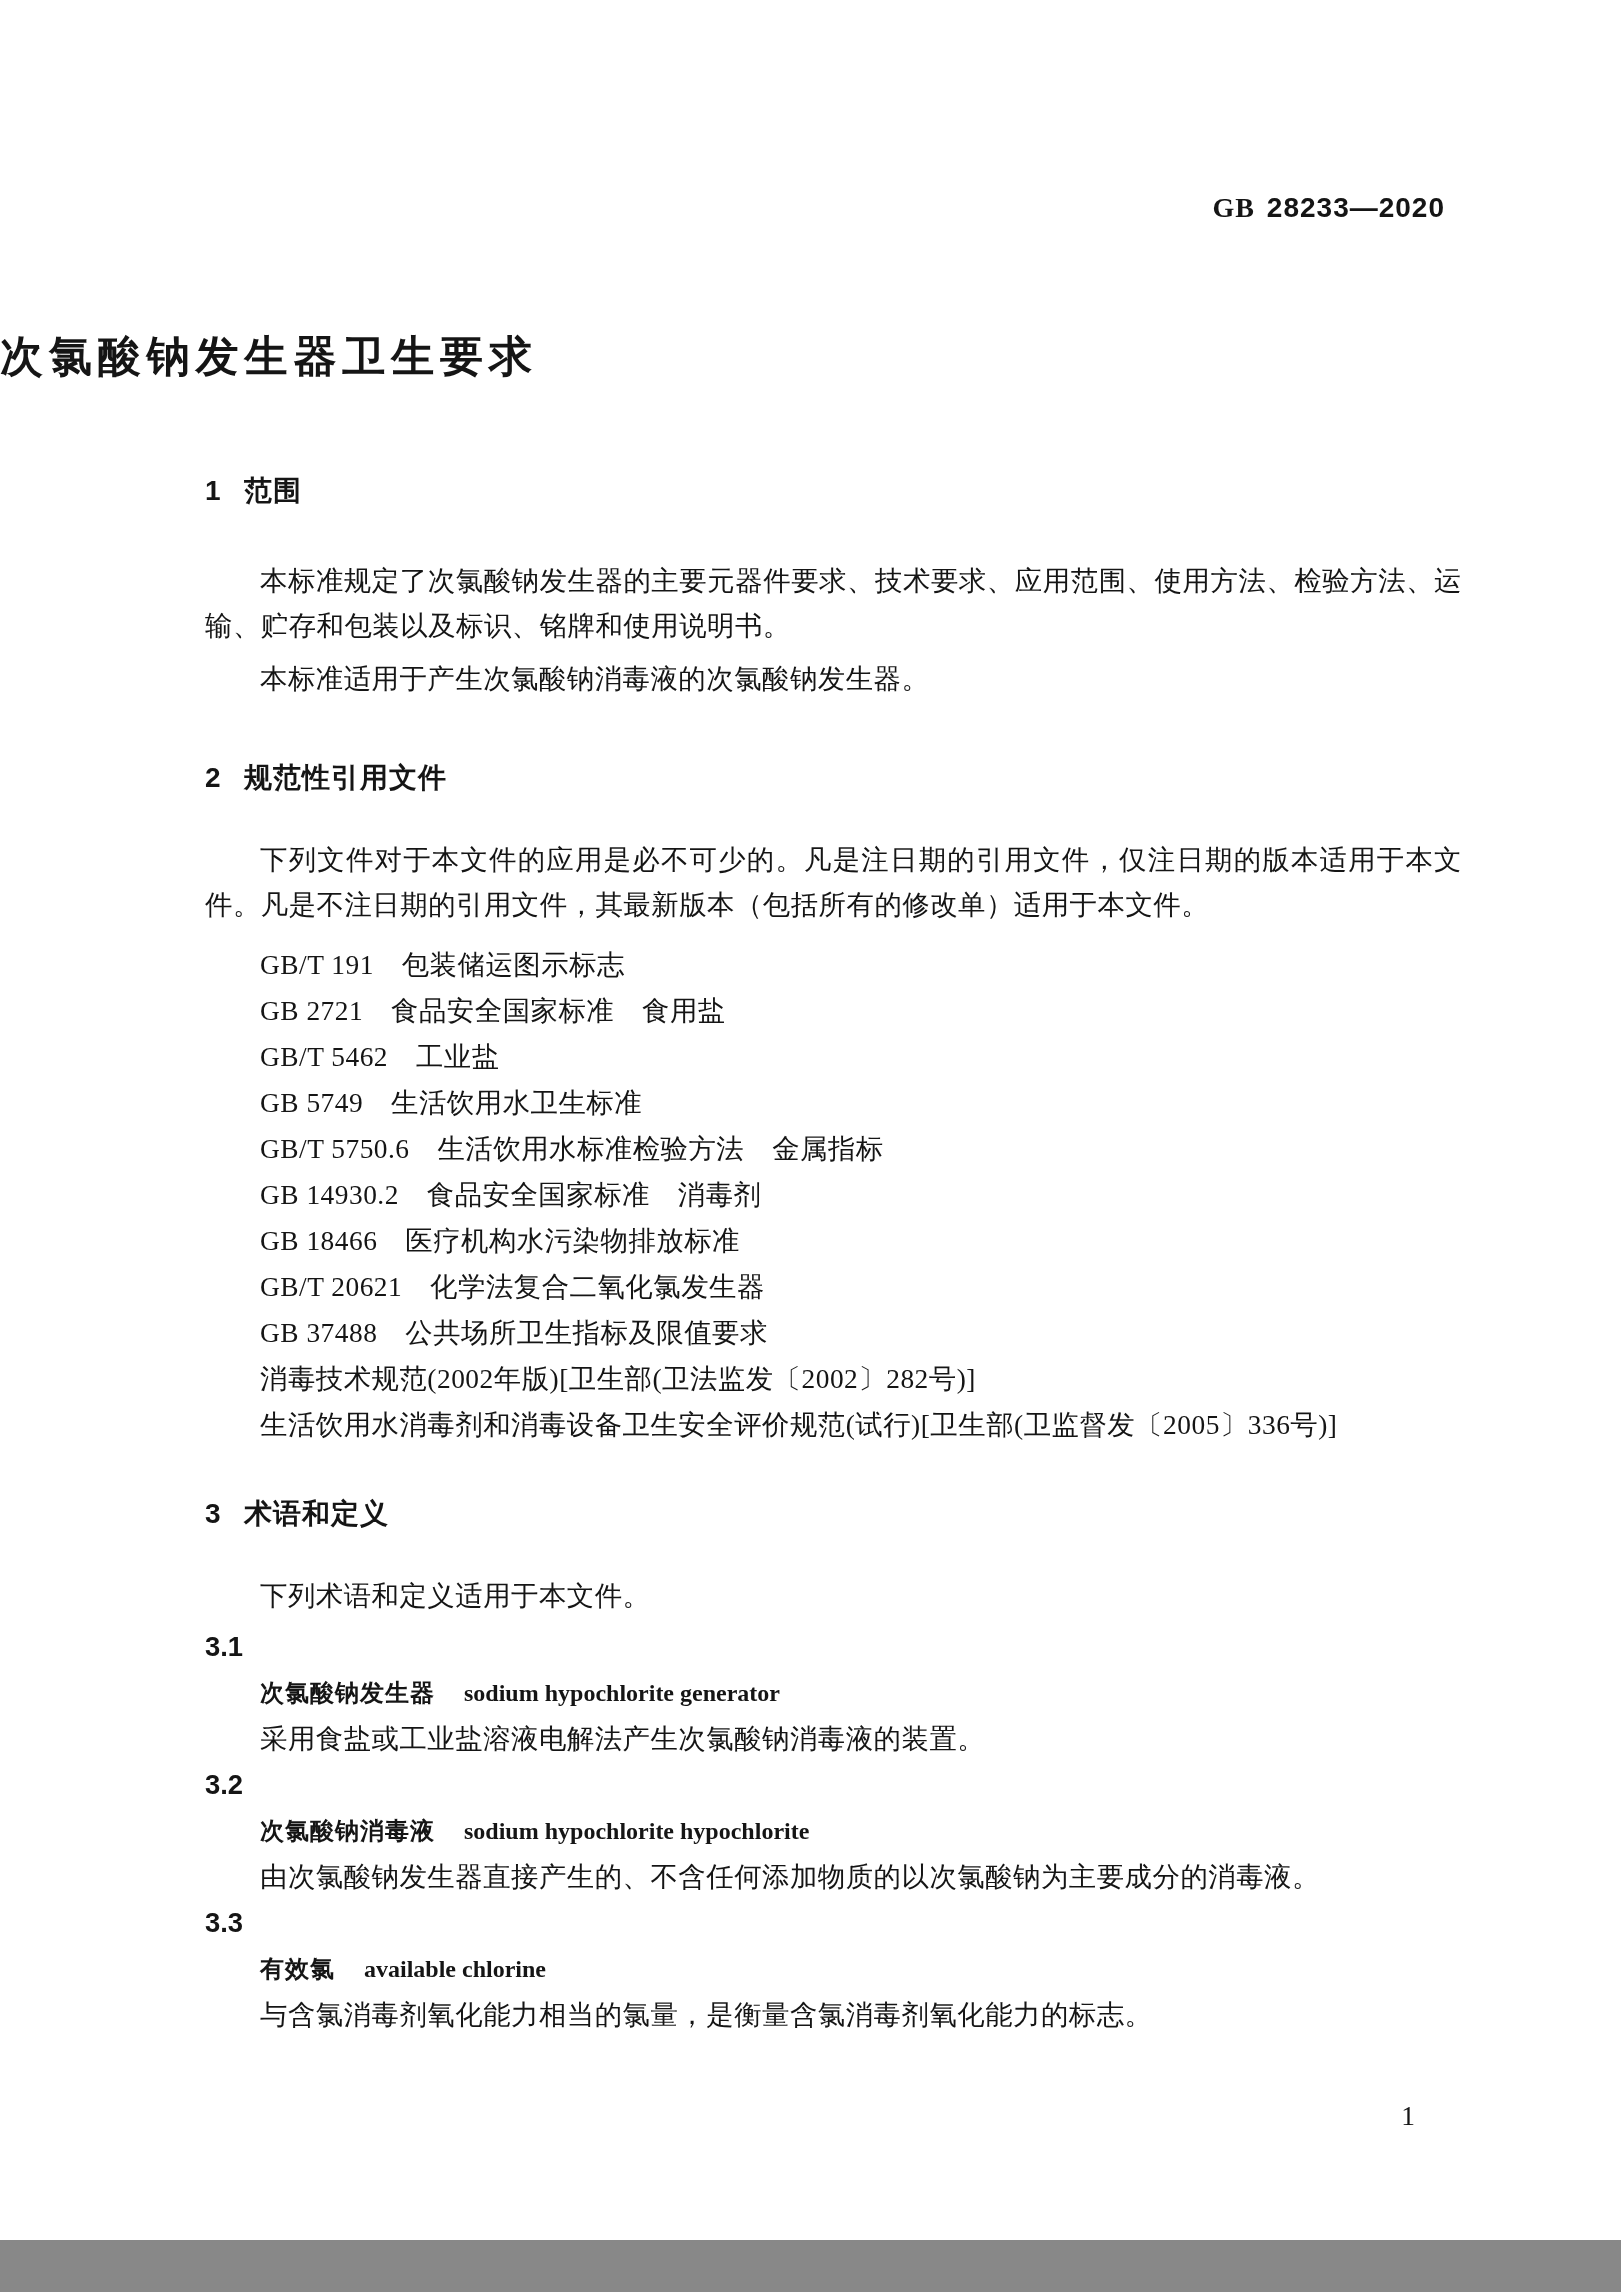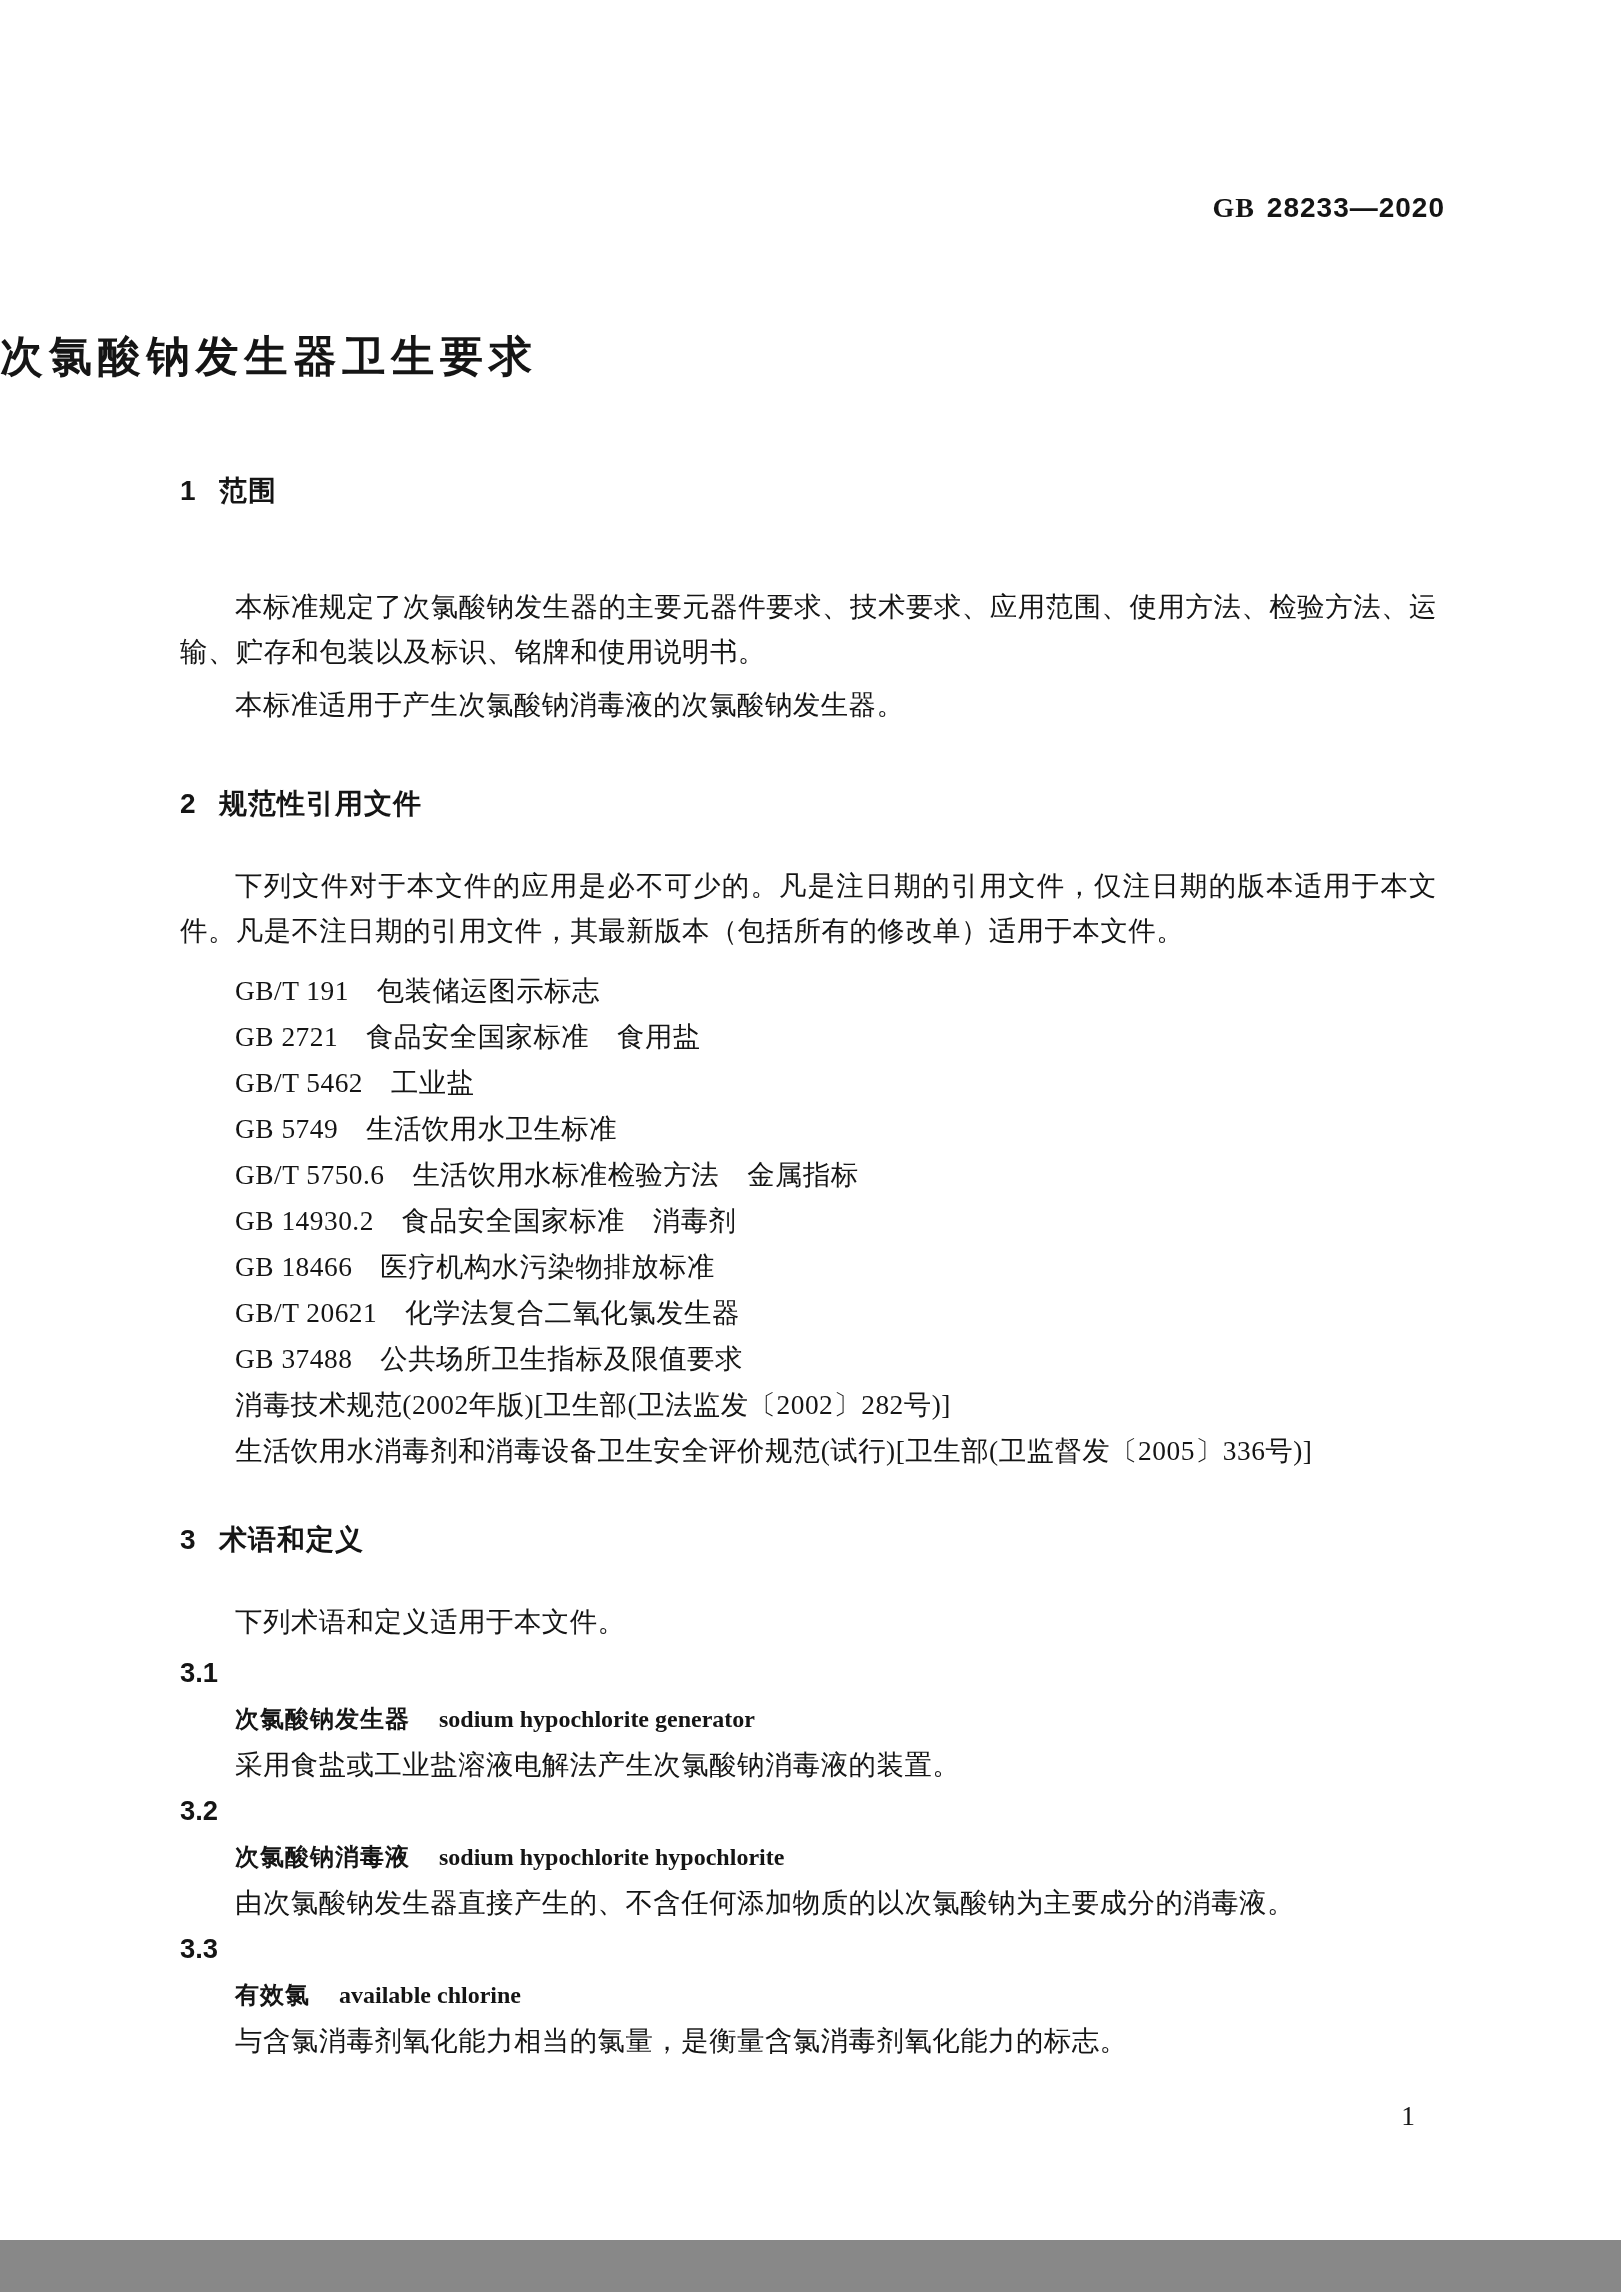--- a/index.html
+++ b/index.html
@@ -49,21 +49,21 @@
     font-weight: bold;
     font-size: 43px;
     line-height: 51px;
     letter-spacing: 5.9px;
     white-space: nowrap;
   }
 
   
   .content {
     position: absolute;
-    left: 180px;
+    left: 205px;
     top: 469px;
     width: 1257px;
   }
 
   .section-heading {
     margin: 0;
     font-family: "Liberation Sans", "DejaVu Sans", sans-serif;
     font-weight: bold;
     font-size: 28px;
     line-height: 43px;
@@ -73,21 +73,21 @@
 
   .body-par {
     margin: 0;
     font-size: 27.4px;
     line-height: 45px;
     text-indent: 55px;
     text-align: justify;
     letter-spacing: 0.5px;
   }
 
-  #s1-p1 { margin-top: 73px; }
+  #s1-p1 { margin-top: 47px; }
   #s1-p2 { margin-top: 8px; }
 
   #s2-heading { margin-top: 54px; }
   #s2-intro   { margin-top: 39px; }
 
   .refs {
     list-style: none;
     margin: 13.7px 0 0 0;
     padding: 0;
   }

